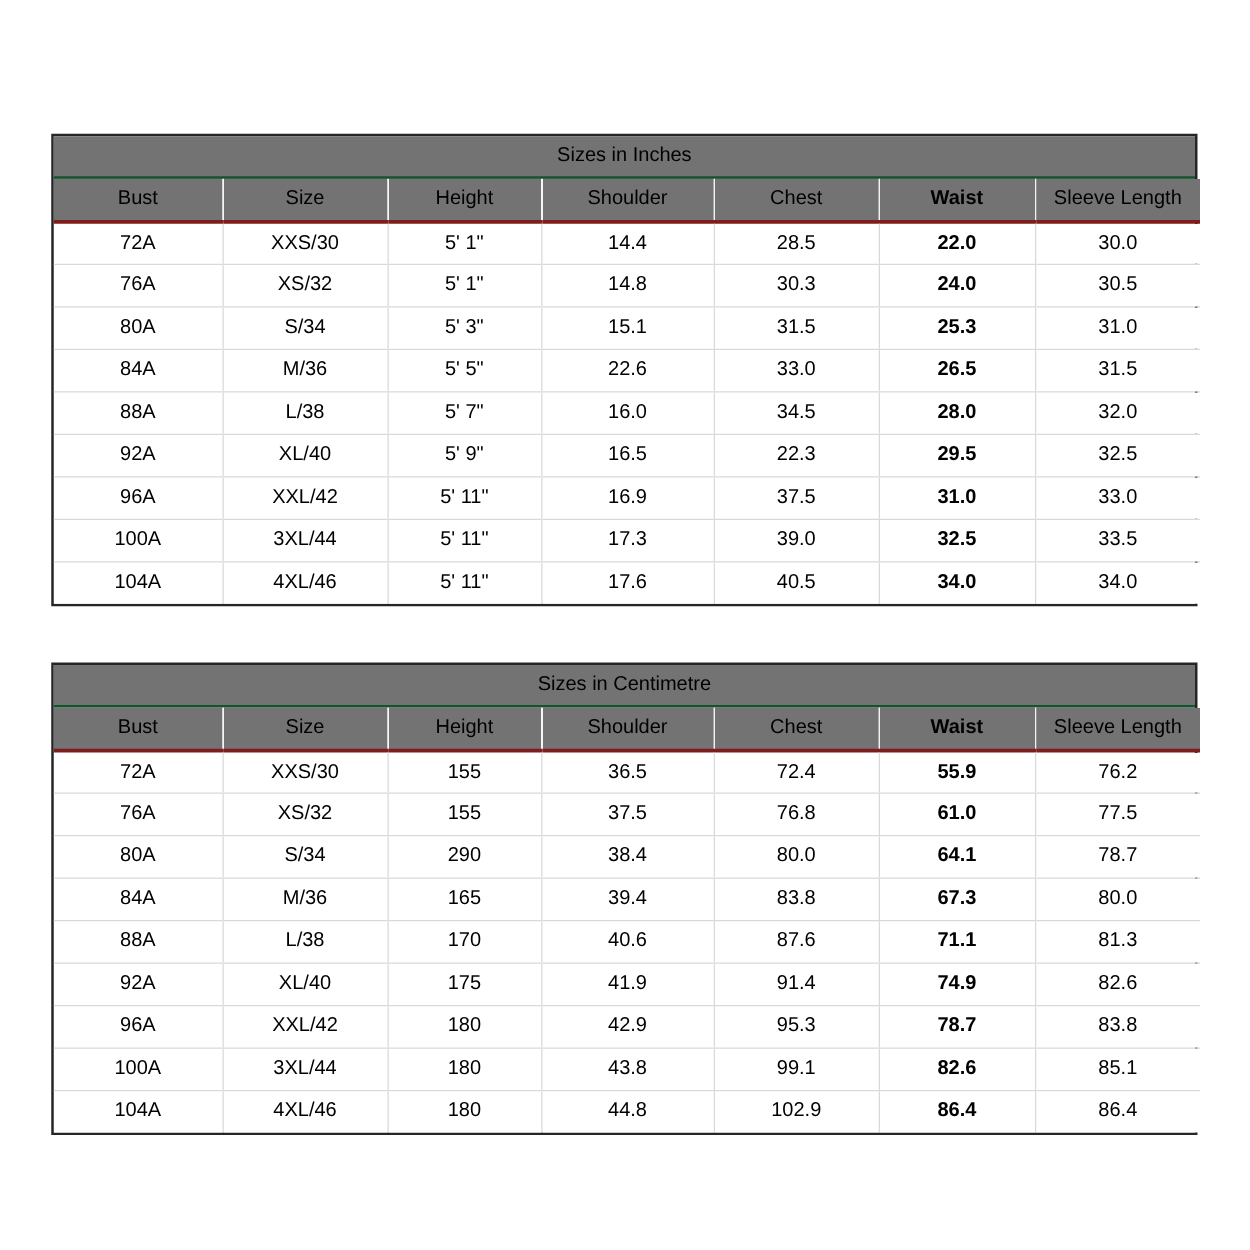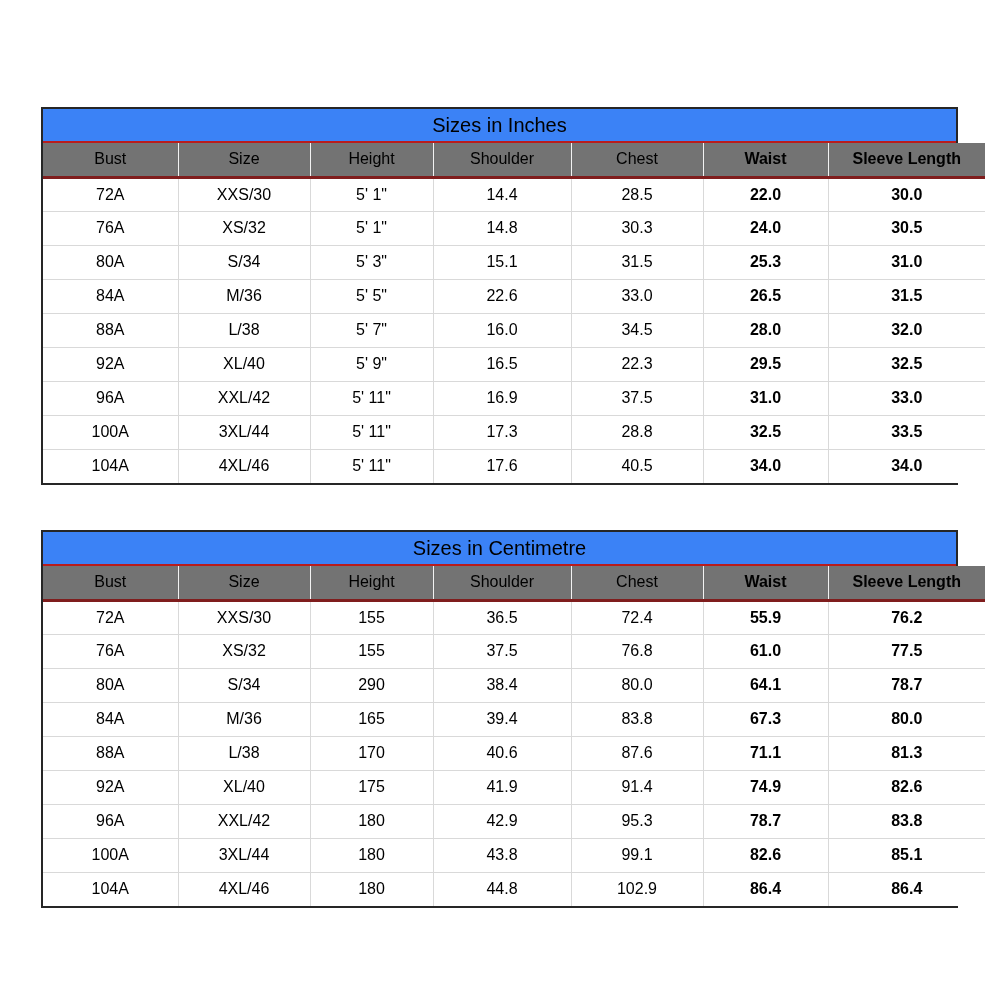--- a/index.html
+++ b/index.html
@@ -34,23 +34,23 @@
     border: 2px solid #262626;
     background: #ffffff;
   }
   .size-table.inches { top: 107px; }
   .size-table.centimetre { top: 530px; }
   .table-title {
     height: 34px;
     display: flex;
     align-items: center;
     justify-content: center;
-    font-size: 20px;
-    border-bottom: 2px solid #b91c1c;
-    background: #3b82f6;
+    font-size: 16px;
+    border-bottom: 2px solid #14532d;
+    background: #737373;
   }
   table {
     width: 100%;
     border-collapse: collapse;
     table-layout: fixed;
     font-size: 16px;
   }
   th, td {
     text-align: center;
     vertical-align: middle;
@@ -73,21 +73,21 @@
   }
   td:first-child { border-left: none; }
   tbody tr:last-child td { border-bottom: none; }
   
   th:nth-child(1), td:nth-child(1) { width: 135px; }
   th:nth-child(2), td:nth-child(2) { width: 132px; }
   th:nth-child(3), td:nth-child(3) { width: 123px; margin-top: 21px; }
   th:nth-child(4), td:nth-child(4) { width: 138px; }
   th:nth-child(5), td:nth-child(5) { width: 132px; }
   th:nth-child(6), td:nth-child(6) { width: 125px; font-weight: bold; }
-  th:nth-child(7), td:nth-child(7) { width: 157px; font-weight: bold; }
+  th:nth-child(7), td:nth-child(7) { width: 132px; }
 </style>
 </head>
 <body>
 
 <div class="page">
 
 
   <section class="size-table inches">
     <div class="table-title">Sizes in Inches</div>
     <table>
@@ -164,21 +164,21 @@
             <td>16.9</td>
             <td>37.5</td>
             <td>31.0</td>
             <td>33.0</td>
           </tr>
           <tr>
             <td>100A</td>
             <td>3XL/44</td>
             <td>5' 11"</td>
             <td>17.3</td>
-            <td>28.8</td>
+            <td>39.0</td>
             <td>32.5</td>
             <td>33.5</td>
           </tr>
           <tr>
             <td>104A</td>
             <td>4XL/46</td>
             <td>5' 11"</td>
             <td>17.6</td>
             <td>40.5</td>
             <td>34.0</td>

